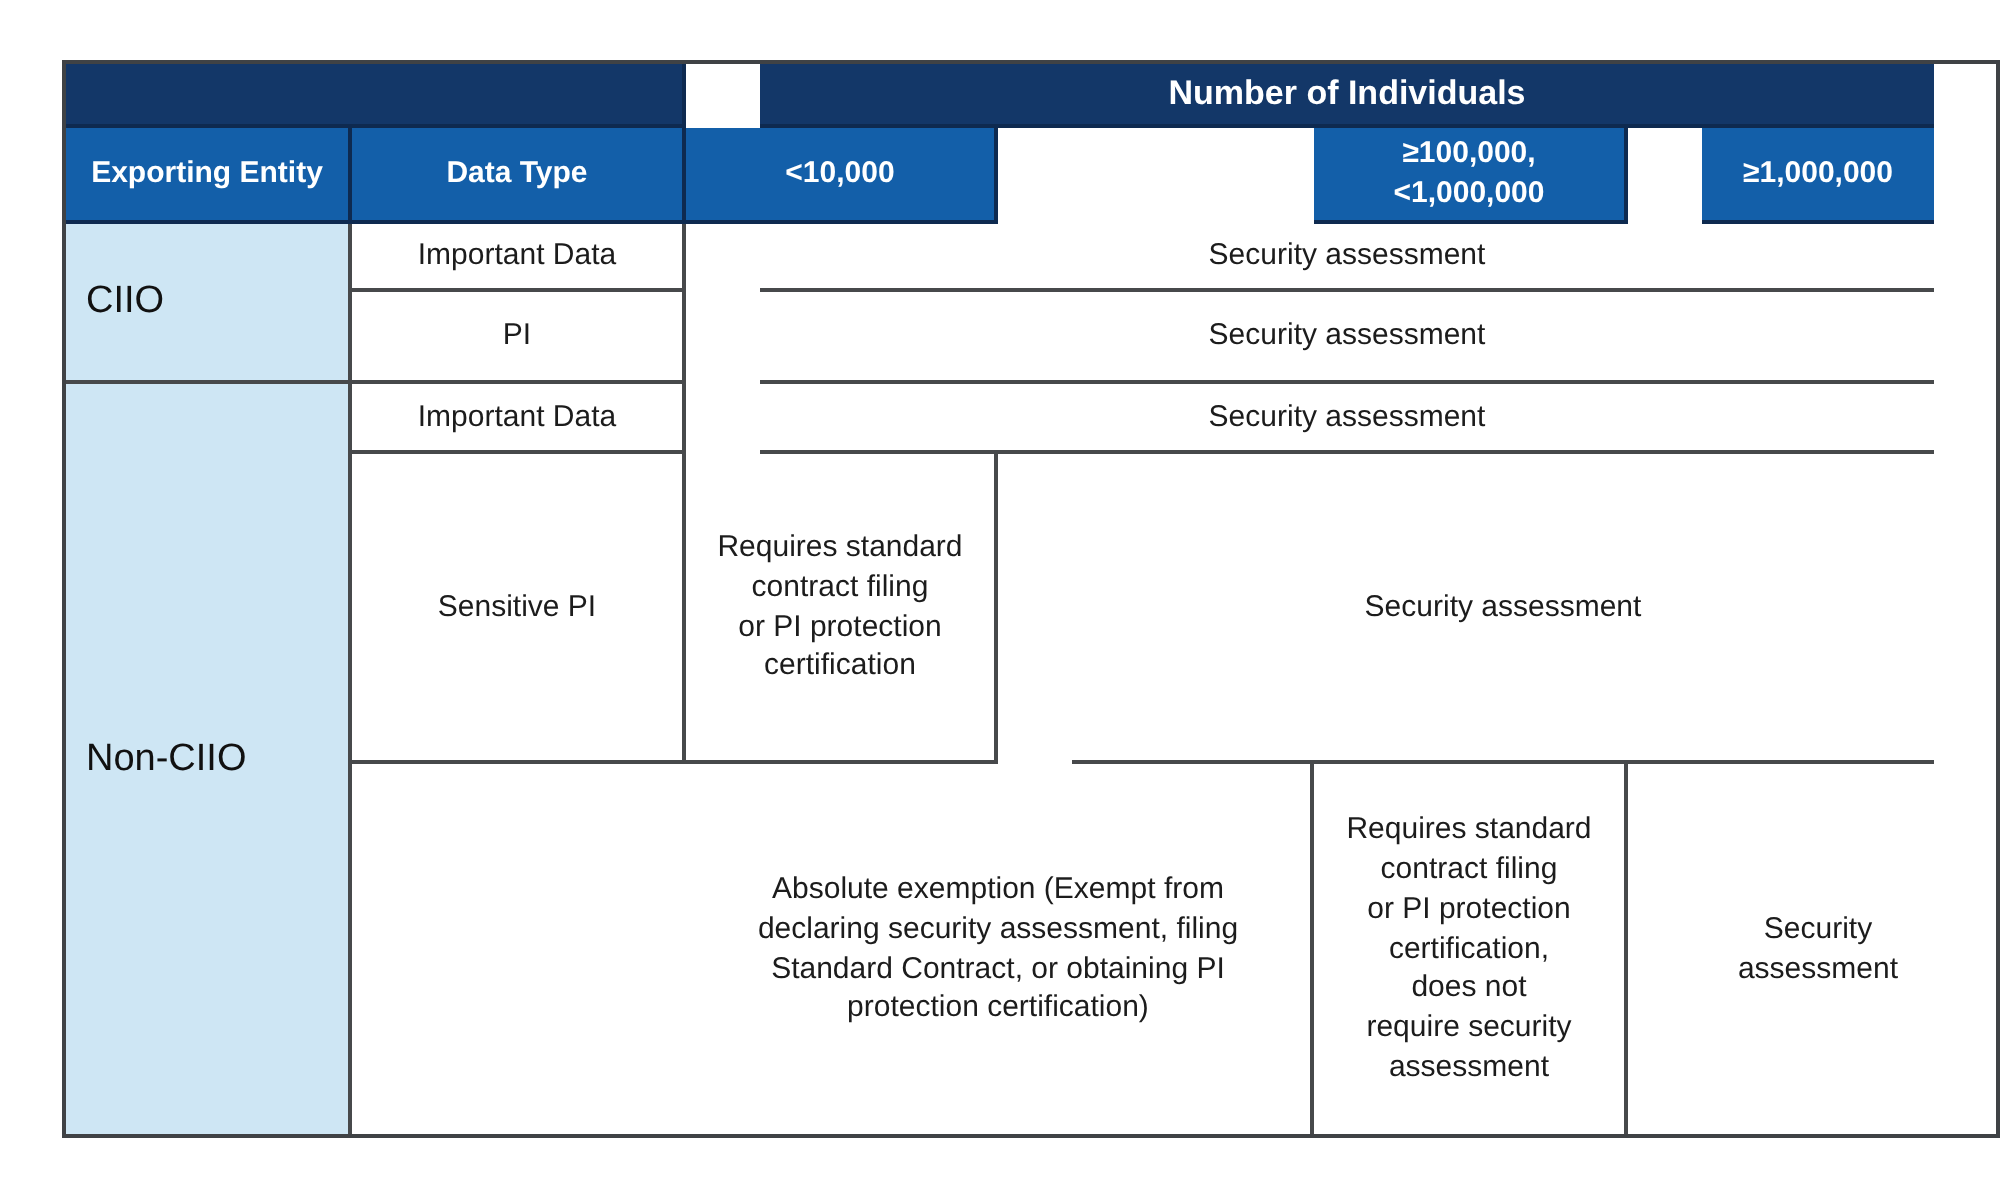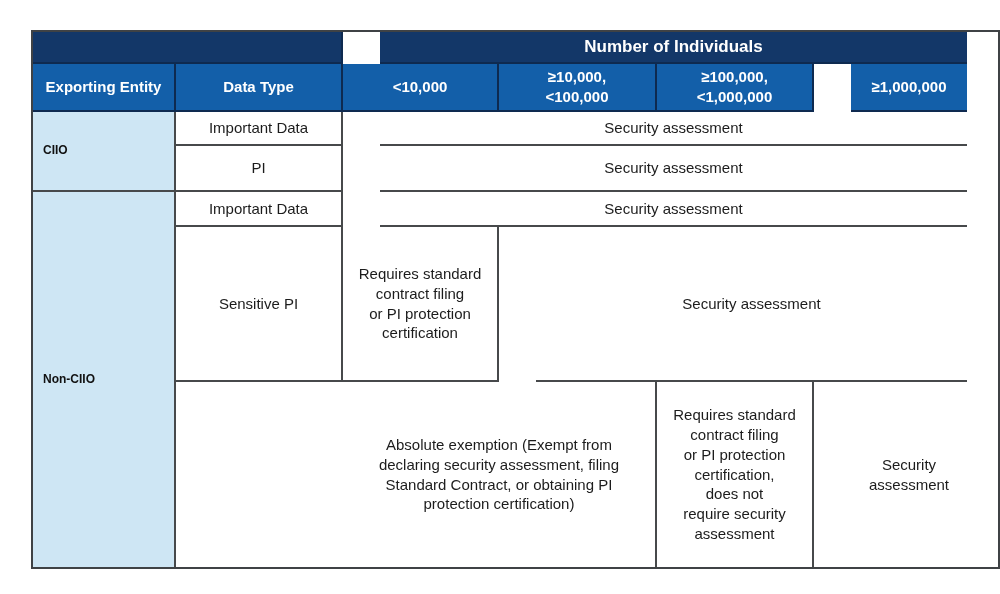--- a/index.html
+++ b/index.html
@@ -46,43 +46,41 @@
   }
   .blue{
     background:var(--header-blue);
     color:var(--header-text);
     font-weight:bold;
     border-color:var(--header-border);
   }
   .title-cell{font-size:17px;}
   .entity{
     background:var(--entity-light-blue);
-    font-weight:bold;
+    font-weight:normal;
     color:#111;
     justify-content:flex-start;
     text-align:left;
     padding-left:10px;
-    font-size:12px;
+    font-size:19px;
   }
   .pad{padding:0 10px;}
 </style>
 </head>
 <body>
 
 <div class="wrap">
   <div class="table">
 
     <div class="cell navy" style="grid-area:1/1/2/3"></div>
     <div class="cell navy no-r title-cell" style="grid-area:1/3/2/7">Number of Individuals</div>
 
     <div class="cell blue" style="grid-area:2/1/3/2">Exporting Entity</div>
     <div class="cell blue" style="grid-area:2/2/3/3">Data Type</div>
     <div class="cell blue" style="grid-area:2/3/3/4">&lt;10,000</div>
-    <div class="cell blue" style="grid-area:2/4/3/5">≥10,000,
-&lt;100,000</div>
     <div class="cell blue" style="grid-area:2/5/3/6">≥100,000,
 &lt;1,000,000</div>
     <div class="cell blue no-r" style="grid-area:2/6/3/7">≥1,000,000</div>
 
     <div class="cell entity" style="grid-area:3/1/5/2">CIIO</div>
     <div class="cell" style="grid-area:3/2/4/3">Important Data</div>
     <div class="cell no-r" style="grid-area:3/3/4/7">Security assessment</div>
     <div class="cell" style="grid-area:4/2/5/3">PI</div>
     <div class="cell no-r" style="grid-area:4/3/5/7">Security assessment</div>
 

